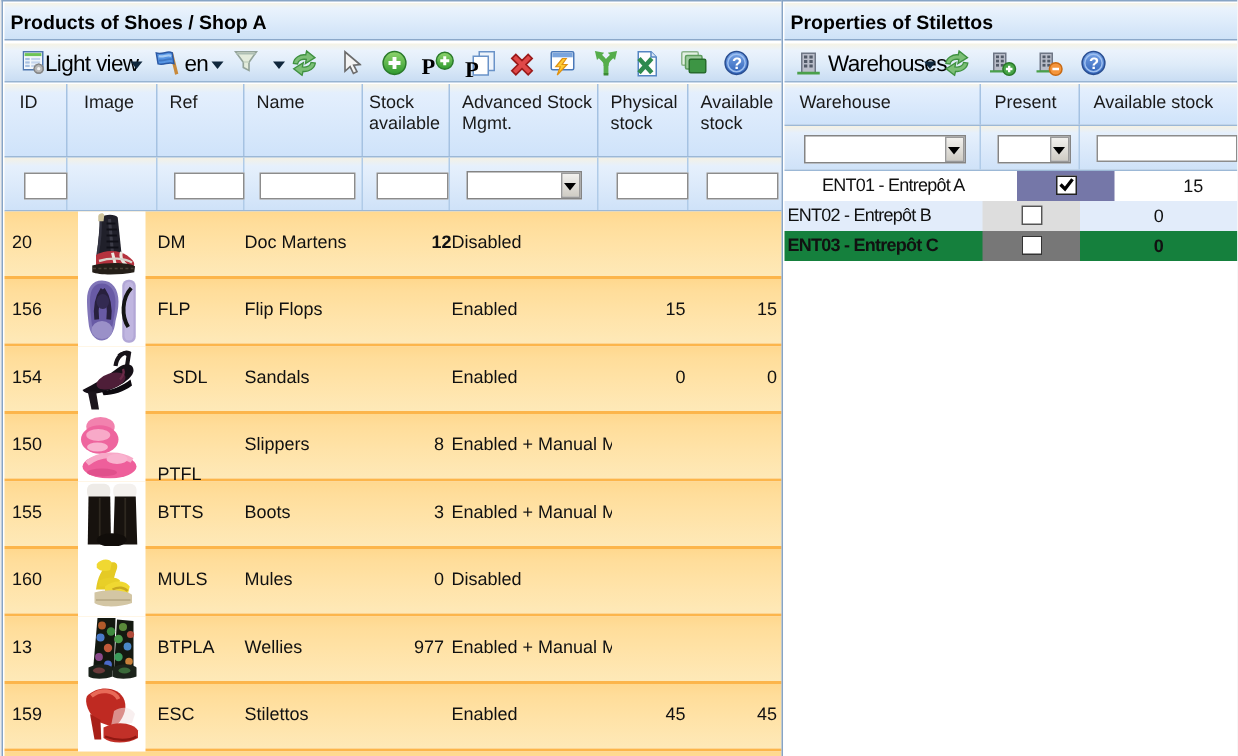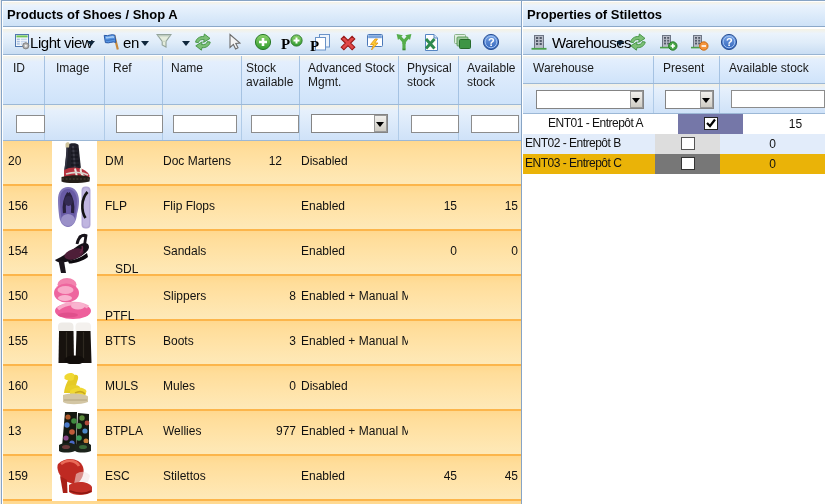--- a/index.html
+++ b/index.html
@@ -189,21 +189,21 @@
       <path d="M19 8 H25 M19 12 H26 M19 16 H26 M19 20 H27 M19 24 H27" stroke="#101018" stroke-width="1.2"></path>
       <path d="M12 29 C19 25 28 26 33 29.5 C36.5 32 38.5 34.5 37 36.5 L12 36.5 Z" fill="#b5323e"></path>
       <path d="M23 27.5 L25 36 M29 27 C28 30 29.5 33.5 32.5 36" stroke="#ece8e0" stroke-width="2" fill="none"></path>
       <path d="M14 33 C22 30.5 31 31 36 34" stroke="#d8d4cc" stroke-width="1.6" fill="none"></path>
       <path d="M9.5 36 C20 33.5 34 34 38 36.5 L37.5 40.5 C28 42.5 14 42.5 9.5 40.5 Z" fill="#241e18"></path>
       <path d="M10 38 H37" stroke="#4a4238" stroke-width="1" stroke-dasharray="2 1.6"></path>
     </svg>
       </div>
     <span style="left:102px;">DM</span>
     <span style="left:160px;">Doc Martens</span>
-    <span class="num" style="left:225px;width:54px;">12</span>
+    <span class="num" style="left:244px;width:54px;font-weight:bold;">12</span>
     <span style="left:298px;">Disabled</span>
   </div>
   <div class="drow" style="top:185px;">
     <span style="left:5px;">156</span>
     <div class="imgbox">
         <svg width="45" height="43" viewBox="0 0 45 43">
       <path d="M16 1 C23 1 27 7 27 15 C27 20 26 24 25 28 C24.5 35 21 41 16 41 C11 41 7.5 36 7 29 C6.5 24 6 20 6 14 C6 6 9.5 1 16 1 Z" fill="#8075b8"></path>
       <path d="M16 3 C21.5 3 25 8 25 15 C25 20 24.3 24 23.5 28 C23 34 20 39 16 39 C12 39 9.5 35 9 28.5 C8.6 24 8 20 8 14.5 C8 7 10.8 3 16 3 Z" fill="#685aa5"></path>
       <path d="M16.5 7 C13 12 11.5 19 12.5 27 M16.5 7 C20 12 21.5 19 20.5 27" stroke="#28203e" stroke-width="3.2" fill="none"></path>
       <ellipse cx="16.5" cy="15" rx="4.2" ry="5" fill="#332a52"></ellipse>
@@ -225,21 +225,21 @@
         <svg width="45" height="43" viewBox="0 0 45 43">
       <path d="M25 13 C26 6 31 3 34 4.5 L32.5 14" stroke="#18141a" stroke-width="2.8" fill="none"></path>
       <path d="M27 6 C29 4 32 4 33 6" stroke="#18141a" stroke-width="2" fill="none"></path>
       <path d="M3 29 C11 25 19 20 27 14 C32 10.5 37 11.5 37 16 C37 20.5 29 26 21 29 C13 32 5 32.5 3 29 Z" fill="#151017"></path>
       <ellipse cx="22" cy="23" rx="10" ry="5" fill="#4e1e38" transform="rotate(-18 22 23)"></ellipse>
       <path d="M6.5 30 L9 42 L14 42 L12 30 Z" fill="#1b161d"></path>
       <path d="M16 30 C23 29 30 26 35 22 L36 26 C31 30 23 32.5 17 32.5 Z" fill="#0d0a0f"></path>
       <path d="M30 15 C31 17.5 30 20 28 22" stroke="#6a2a48" stroke-width="1.6" fill="none"></path>
     </svg>
       </div>
-    <span style="left:112px;margin-top:18px;">SDL</span>
+    <span style="left:112px;">SDL</span>
     <span style="left:160px;">Sandals</span>
     <span style="left:298px;">Enabled</span>
     <span class="num" style="left:396px;width:58px;">0</span>
     <span class="num" style="left:456px;width:59px;">0</span>
   </div>
   <div class="drow" style="top:275px;">
     <span style="left:5px;">150</span>
     <div class="imgbox">
         <svg width="45" height="43" viewBox="0 0 45 43">
       <ellipse cx="15" cy="8.5" rx="9.5" ry="6.5" fill="#f282ae"></ellipse>
@@ -420,20 +420,20 @@
       </div>
     <div class="acell">15</div>
   </div>
   <div class="rrow" style="top:133px;background:#e2ecfa;">
     <span class="wt">ENT02 - Entrepôt B</span>
     <div class="pcell" style="background:#dddddd;">
         <span class="cb" style="border-color:#555;"></span>
       </div>
     <div class="acell">0</div>
   </div>
-  <div class="rrow" style="top:153px;background:#eab308;">
+  <div class="rrow" style="top:153px;background:#15803d;font-weight:bold;">
     <span class="wt">ENT03 - Entrepôt C</span>
     <div class="pcell" style="background:#777777;">
         <span class="cb" style="border-color:#333;"></span>
       </div>
     <div class="acell">0</div>
   </div>
 </div>
 
 </body></html>

